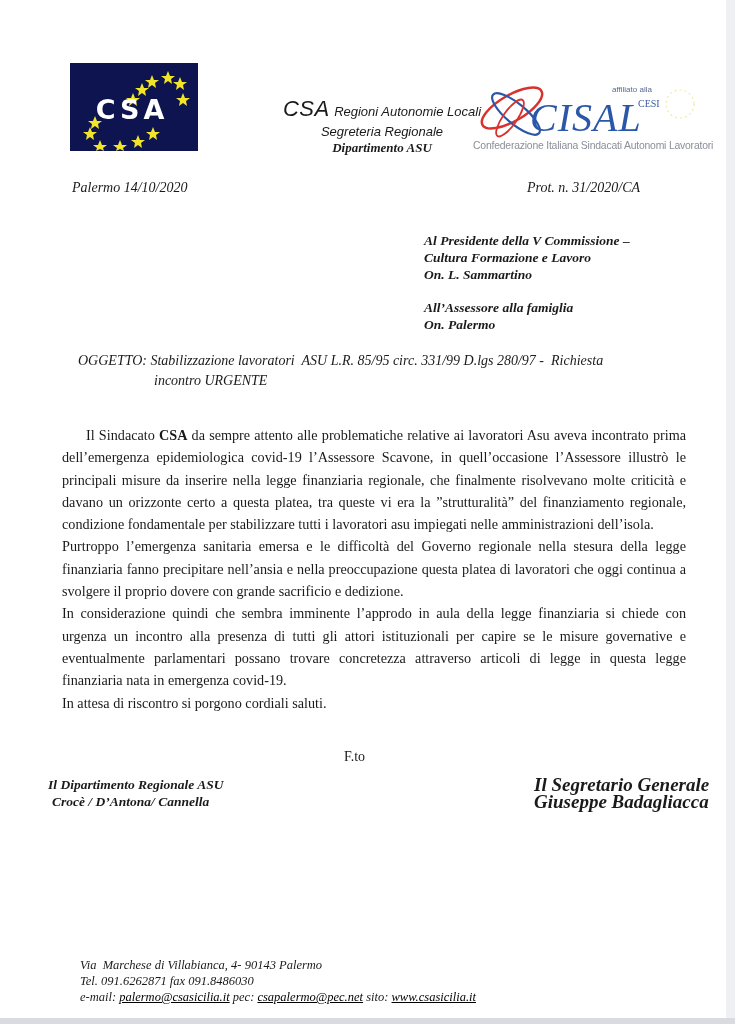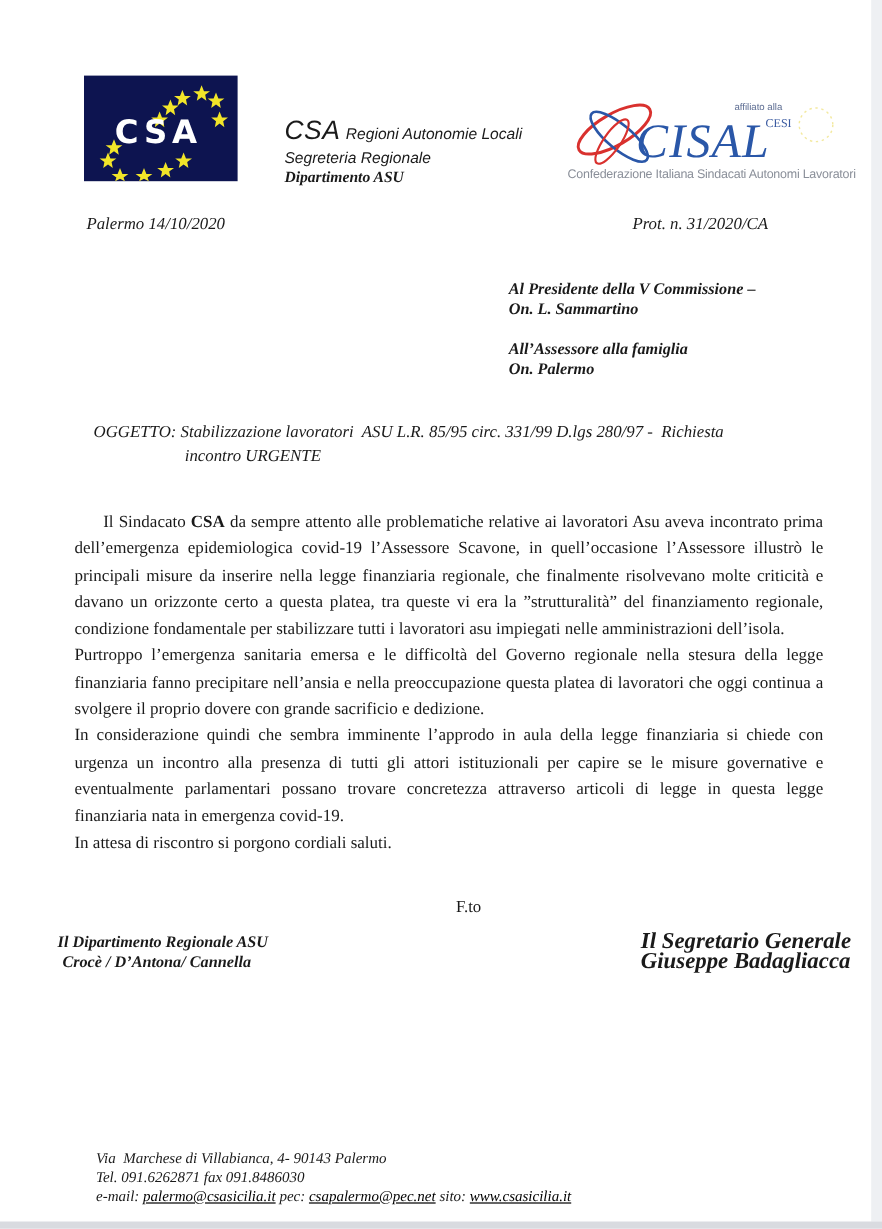--- a/index.html
+++ b/index.html
@@ -16,21 +16,21 @@
   .abs { position: absolute; }
 
   
   .csa-logo {
     left: 70px; top: 63px; width: 128px; height: 88px;
     background: #0d1450;
   }
   .csa-logo svg { display: block; }
 
   
-  .hdr-center { left: 237px; top: 96px; width: 220px; text-align: left; }
+  .hdr-center { left: 272px; top: 96px; width: 220px; text-align: center; }
   .hdr-line1 { font-family: "Liberation Sans", sans-serif; font-style: italic; white-space: nowrap; }
   .hdr-csa { font-size: 22px; letter-spacing: 0.5px; }
   .hdr-ral { font-size: 13px; }
   .hdr-line2 { font-family: "Liberation Sans", sans-serif; font-style: italic; font-size: 13px; margin-top: 2px; }
   .hdr-line3 { font-family: "Liberation Serif", serif; font-style: italic; font-weight: bold; font-size: 13px; margin-top: 1px; }
 
   
   .cisal-logo { left: 470px; top: 74px; width: 230px; height: 86px; }
   .cisal-word {
     position: absolute; left: 60px; top: 20px;
@@ -61,21 +61,21 @@
   .subject { left: 78px; top: 351px; width: 620px; font-size: 14px; font-style: italic; font-weight: normal; line-height: 20px; }
   .subject .l2 { padding-left: 76px; }
 
   .body-text {
     left: 62px; top: 424px; width: 624px;
     font-size: 14.2px; line-height: 22.3px; text-align: justify;
   }
   .body-text p { margin: 0; }
   .body-text .indent { text-indent: 24px; }
 
-  .fto { left: 344px; top: 749px; font-size: 14px; margin-left: 36px; }
+  .fto { left: 344px; top: 749px; font-size: 14px; }
   .sig-left { left: 48px; top: 776px; font-size: 13.5px; font-style: italic; font-weight: bold; line-height: 17px; }
   .sig-left .l2 { padding-left: 4px; }
   .sig-right { left: 534px; top: 776px; font-size: 19px; font-style: italic; font-weight: bold; line-height: 17px; }
 
   .footer { left: 80px; top: 957px; font-size: 12.5px; font-style: italic; line-height: 16px; color: #1a1a1a; }
   .footer a { color: #000000; text-decoration: underline; }
 
   .bottom-band { left: 0; top: 1018px; width: 735px; height: 6px; background: #d9dbe0; }
 </style>
 </head>
@@ -123,20 +123,21 @@
     <span class="cisal-affil">affiliato alla</span>
     <span class="cisal-cesi">CESI</span>
     <span class="cisal-sub">Confederazione Italiana Sindacati Autonomi Lavoratori</span>
   </div>
 
   <div class="abs date">Palermo 14/10/2020</div>
   <div class="abs prot">Prot. n. 31/2020/CA</div>
 
   <div class="abs recipients">
     <div>Al Presidente della V Commissione –</div>
+    <div>Cultura Formazione e Lavoro</div>
     <div>On. L. Sammartino</div>
     <div class="gap"></div>
     <div>All’Assessore alla famiglia</div>
     <div>On. Palermo</div>
   </div>
 
   <div class="abs subject">
     <div style="white-space:pre;">OGGETTO: Stabilizzazione lavoratori  ASU L.R. 85/95 circ. 331/99 D.lgs 280/97 -  Richiesta</div>
     <div class="l2">incontro URGENTE</div>
   </div>

